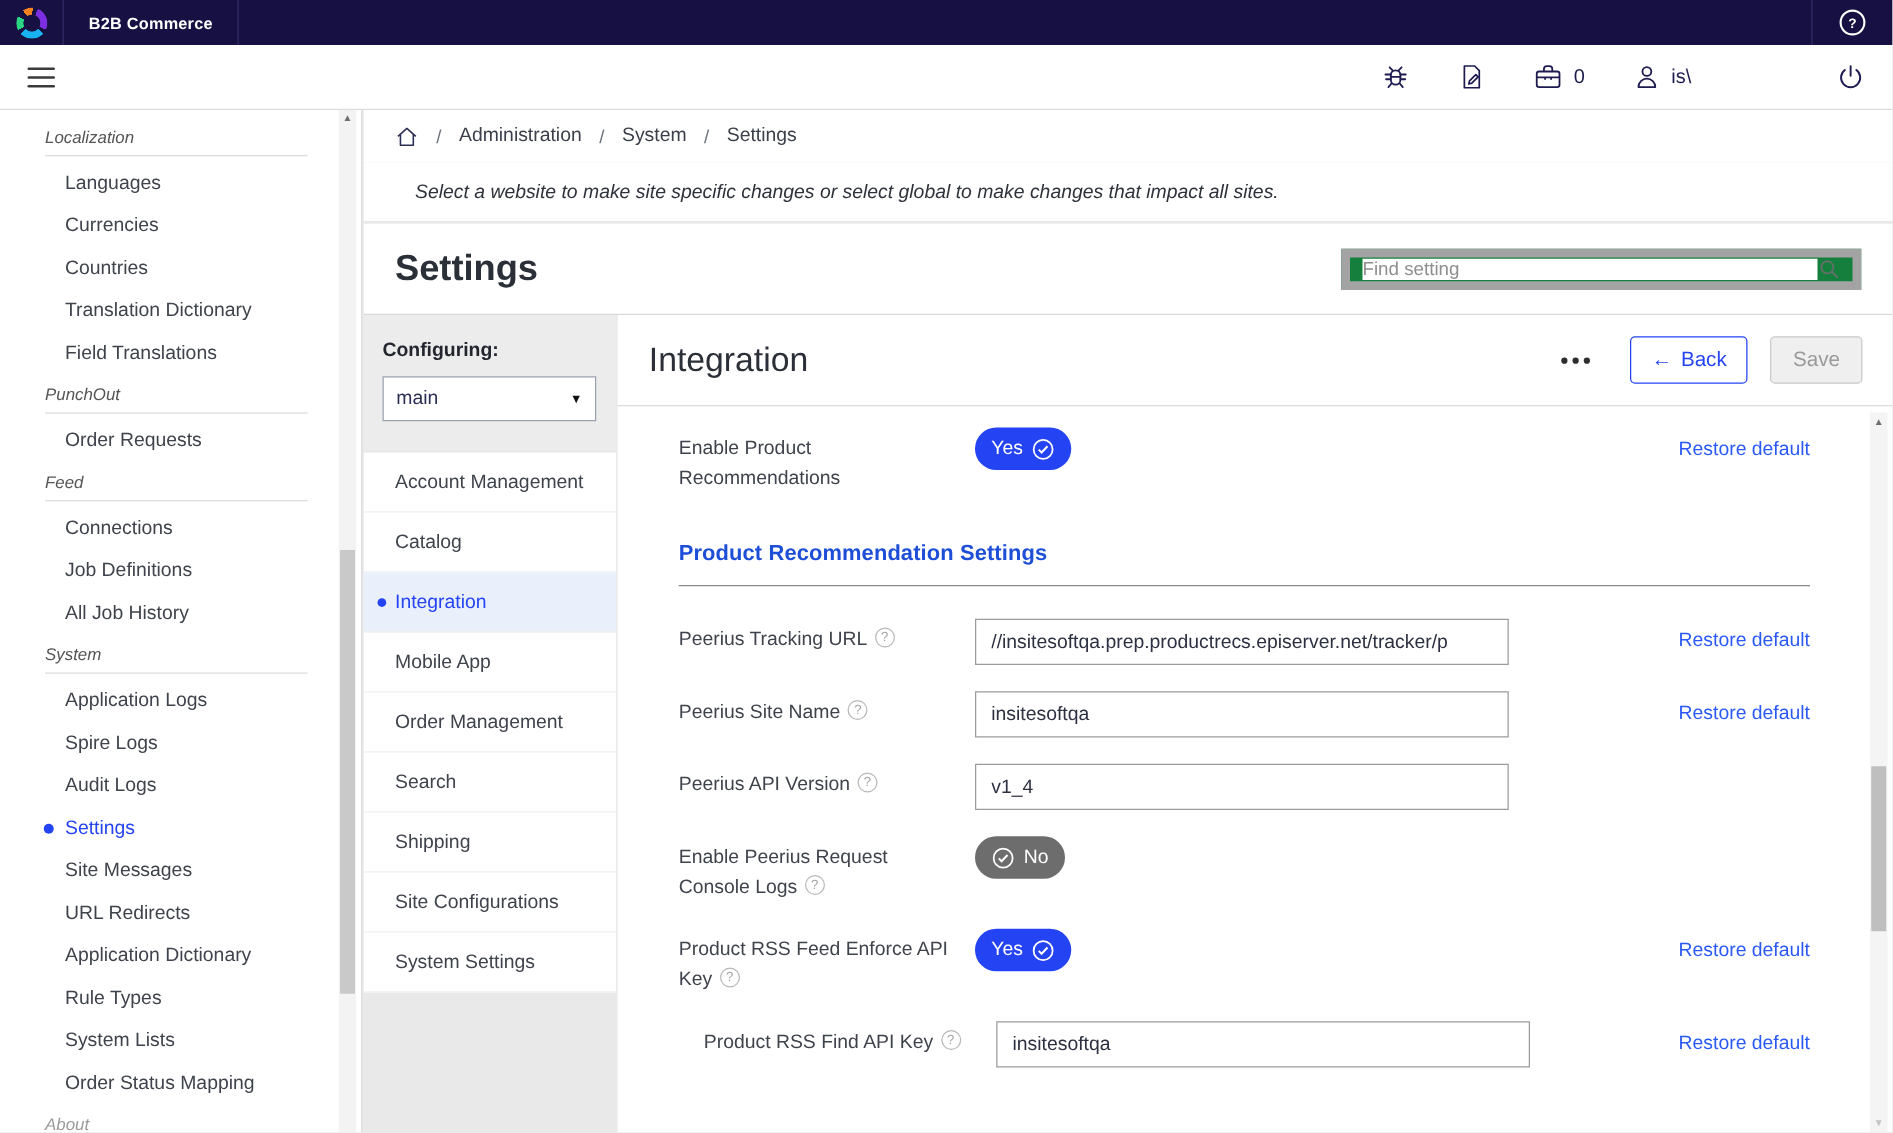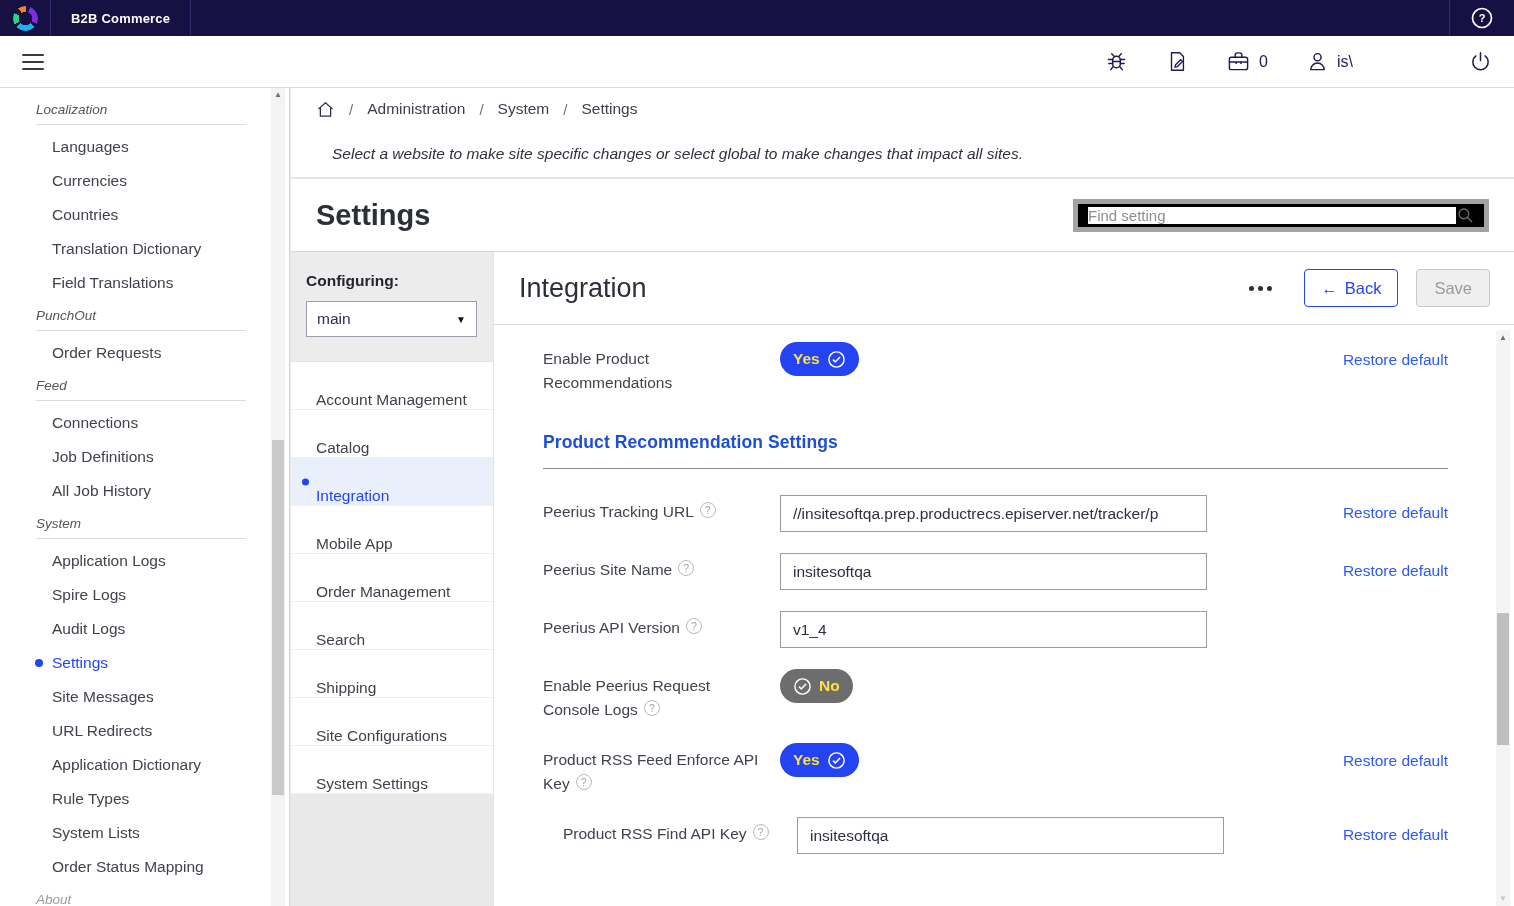--- a/index.html
+++ b/index.html
@@ -39,51 +39,51 @@
   .side-scroll-thumb{position:absolute;top:352px;left:1px;width:12px;height:355px;background:#c9c9c9}
 
   
   .crumbbar{position:absolute;left:291px;top:88px;right:0;height:42px;background:#fff;display:flex;align-items:center;padding-left:25px;gap:14px}
   .crumb-home{color:#2b2f55;cursor:pointer;display:flex;align-items:center}
   .crumb-sep{color:#6d727c;font-size:15px}
   .crumb-item{font-size:15.5px;color:#3a3f4a;cursor:pointer}
   .notebar{position:absolute;left:291px;top:130px;right:0;height:48px;background:#fff;border-bottom:1px solid #e0e0e0;display:flex;align-items:center;padding-left:41px;font-style:italic;font-size:15.5px;color:#2e323b}
   .pagehead{position:absolute;left:291px;top:179px;right:0;height:73px;background:#fff;border-bottom:1px solid #d9d9d9;display:flex;align-items:center;padding:0 25px}
   .page-title{font-size:29px;font-weight:600;color:#2b2f38}
-  .find{margin-left:auto;width:416px;height:33px;border:5px solid #a3a3a3;background:#000000;display:flex;align-items:center;padding:0 10px}
+  .find{margin-left:auto;width:416px;height:33px;border:7px solid #a3a3a3;background:#15803d;display:flex;align-items:center;padding:0 10px}
   .find input{border:none;outline:none;flex:1;font-size:15px;color:#333;font-family:inherit}
   .find input::placeholder{color:#8f8f8f}
 
   
   .configpanel{position:absolute;left:291px;top:252px;width:202px;bottom:0;background:#e9e9e9}
   .config-head{background:#ececec;padding:20px 16px 24px 15px;border-bottom:1px solid #e2e2e2}
   .config-label{font-size:15.5px;font-weight:bold;color:#23262e}
   .config-select{margin-top:11px;height:36px;background:#fff;border:1px solid #98a0ac;display:flex;align-items:center;padding:0 10px;font-size:15.5px;color:#2b2f55;cursor:pointer}
   .config-caret{margin-left:auto;font-size:10px;color:#111}
   .config-menu{background:#fff}
-  .config-item{height:48px;display:flex;align-items:flex-end;padding-left:25px;font-size:15.5px;color:#3f434c;border-bottom:1px solid #f0f0f0;position:relative;cursor:pointer}
+  .config-item{height:48px;display:flex;align-items:center;padding-left:25px;font-size:15.5px;color:#3f434c;border-bottom:1px solid #f0f0f0;position:relative;cursor:pointer}
   .config-item.active{background:#eaf0fb;color:#2443f2}
   .config-bullet{position:absolute;left:11px;top:50%;transform:translateY(-50%);width:7px;height:7px;border-radius:50%;background:#2443f2}
 
   
   .panel{position:absolute;left:493px;top:252px;right:0;bottom:0;background:#fff;border-left:1px solid #e3e3e3}
   .panel-head{height:73px;border-bottom:1px solid #dcdcdc;display:flex;align-items:center;padding:0 24px 0 25px}
   .panel-title{font-size:27px;color:#2b2f38}
   .head-right{margin-left:auto;display:flex;align-items:center}
   .more-dots{display:flex;gap:4px;margin-right:26px;cursor:pointer;padding:6px}
   .more-dots i{width:5px;height:5px;border-radius:50%;background:#2e2e2e}
   .btn-back{height:38px;padding:0 16px;border:1px solid #2443f2;color:#2443f2;background:#fff;border-radius:4px;font-size:16.5px;font-family:inherit;display:flex;align-items:center;gap:7px;cursor:pointer;margin-right:18px}
   .btn-save{height:38px;padding:0 17px;border:1px solid #c9c9c9;background:#efefef;color:#9a9a9a;border-radius:4px;font-size:16.5px;font-family:inherit;cursor:pointer}
   .panel-body{position:absolute;top:74px;left:0;right:22px;bottom:0;padding:16px 44px 0 49px;overflow:hidden}
   .srow{display:grid;grid-template-columns:237px 1fr 160px;align-items:start;margin-bottom:21px}
   .srow.indent{padding-left:20px;grid-template-columns:234px 1fr 160px}
   .srow-label{font-size:15.5px;color:#3f434c;line-height:24px;padding-top:5px;max-width:220px}
   .srow-label .help{display:inline-block;width:16px;height:16px;border:1px solid #b9b9b9;border-radius:50%;color:#a3a3a3;font-size:10.5px;line-height:14px;text-align:center;margin-left:6px;vertical-align:3px;cursor:pointer}
   .text-input{width:427px;height:37px;border:1px solid #9b9b9b;font-size:15.5px;color:#2c3040;padding:0 12px;font-family:inherit;background:#fff;outline:none}
-  .pill{height:34px;border-radius:17px;display:inline-flex;align-items:center;gap:7px;padding:0 13px;color:#fde047;font-weight:bold;font-size:15.5px;border:none;font-family:inherit;cursor:pointer}
+  .pill{height:34px;border-radius:17px;display:inline-flex;align-items:center;gap:7px;padding:0 13px;color:#ffffff;font-weight:normal;font-size:15.5px;border:none;font-family:inherit;cursor:pointer}
   .pill.yes{background:#2443f2}
   .pill.no{background:#6d6d6d}
   .restore{grid-column:3;justify-self:end;color:#2b59f5;font-size:15.5px;padding-top:9px;cursor:pointer;white-space:nowrap}
   .section-row{margin:37px 0 26px}
   .section-row h3{font-size:17.5px;font-weight:bold;color:#1d4ed8;letter-spacing:.1px}
   .section-row .rule{border-top:1px solid #8a8a8a;margin-top:15px}
   .panel-scroll{position:absolute;top:78px;right:4px;width:14px;bottom:0;background:#f4f4f4}
   .panel-scroll-up{position:absolute;top:3px;width:14px;text-align:center;font-size:8px;color:#6e6e6e}
   .panel-scroll-down{position:absolute;bottom:3px;width:14px;text-align:center;font-size:8px;color:#c4c4c4}
   .panel-scroll-thumb{position:absolute;top:283px;left:1px;width:12px;height:132px;background:#bfbfbf}

